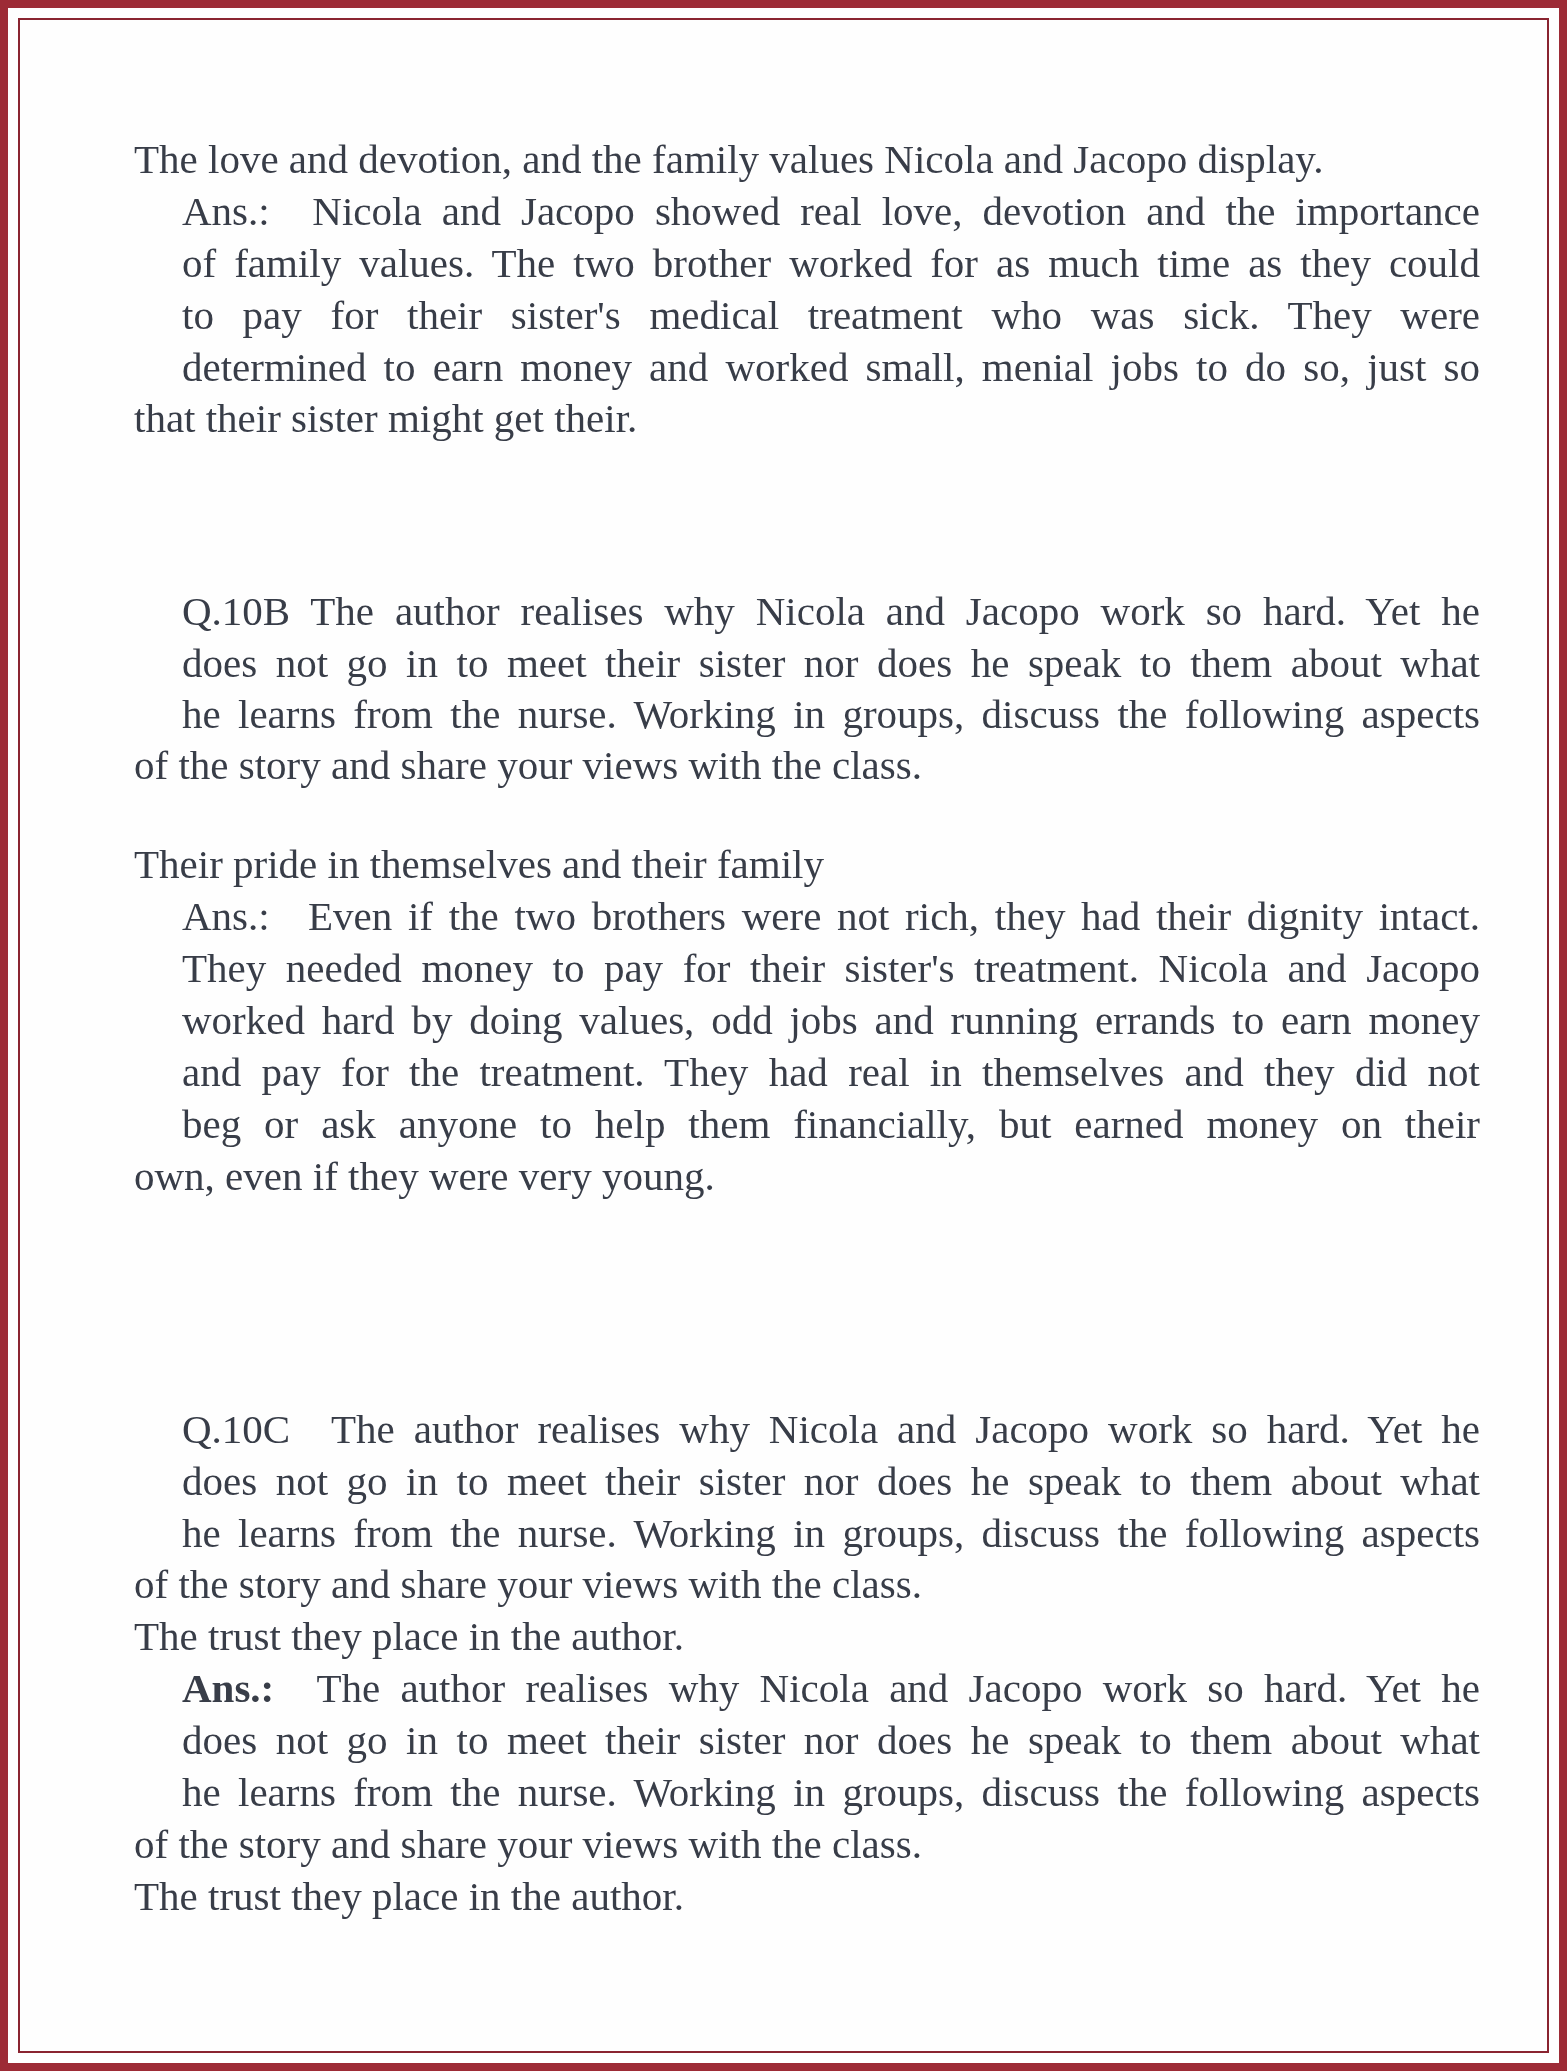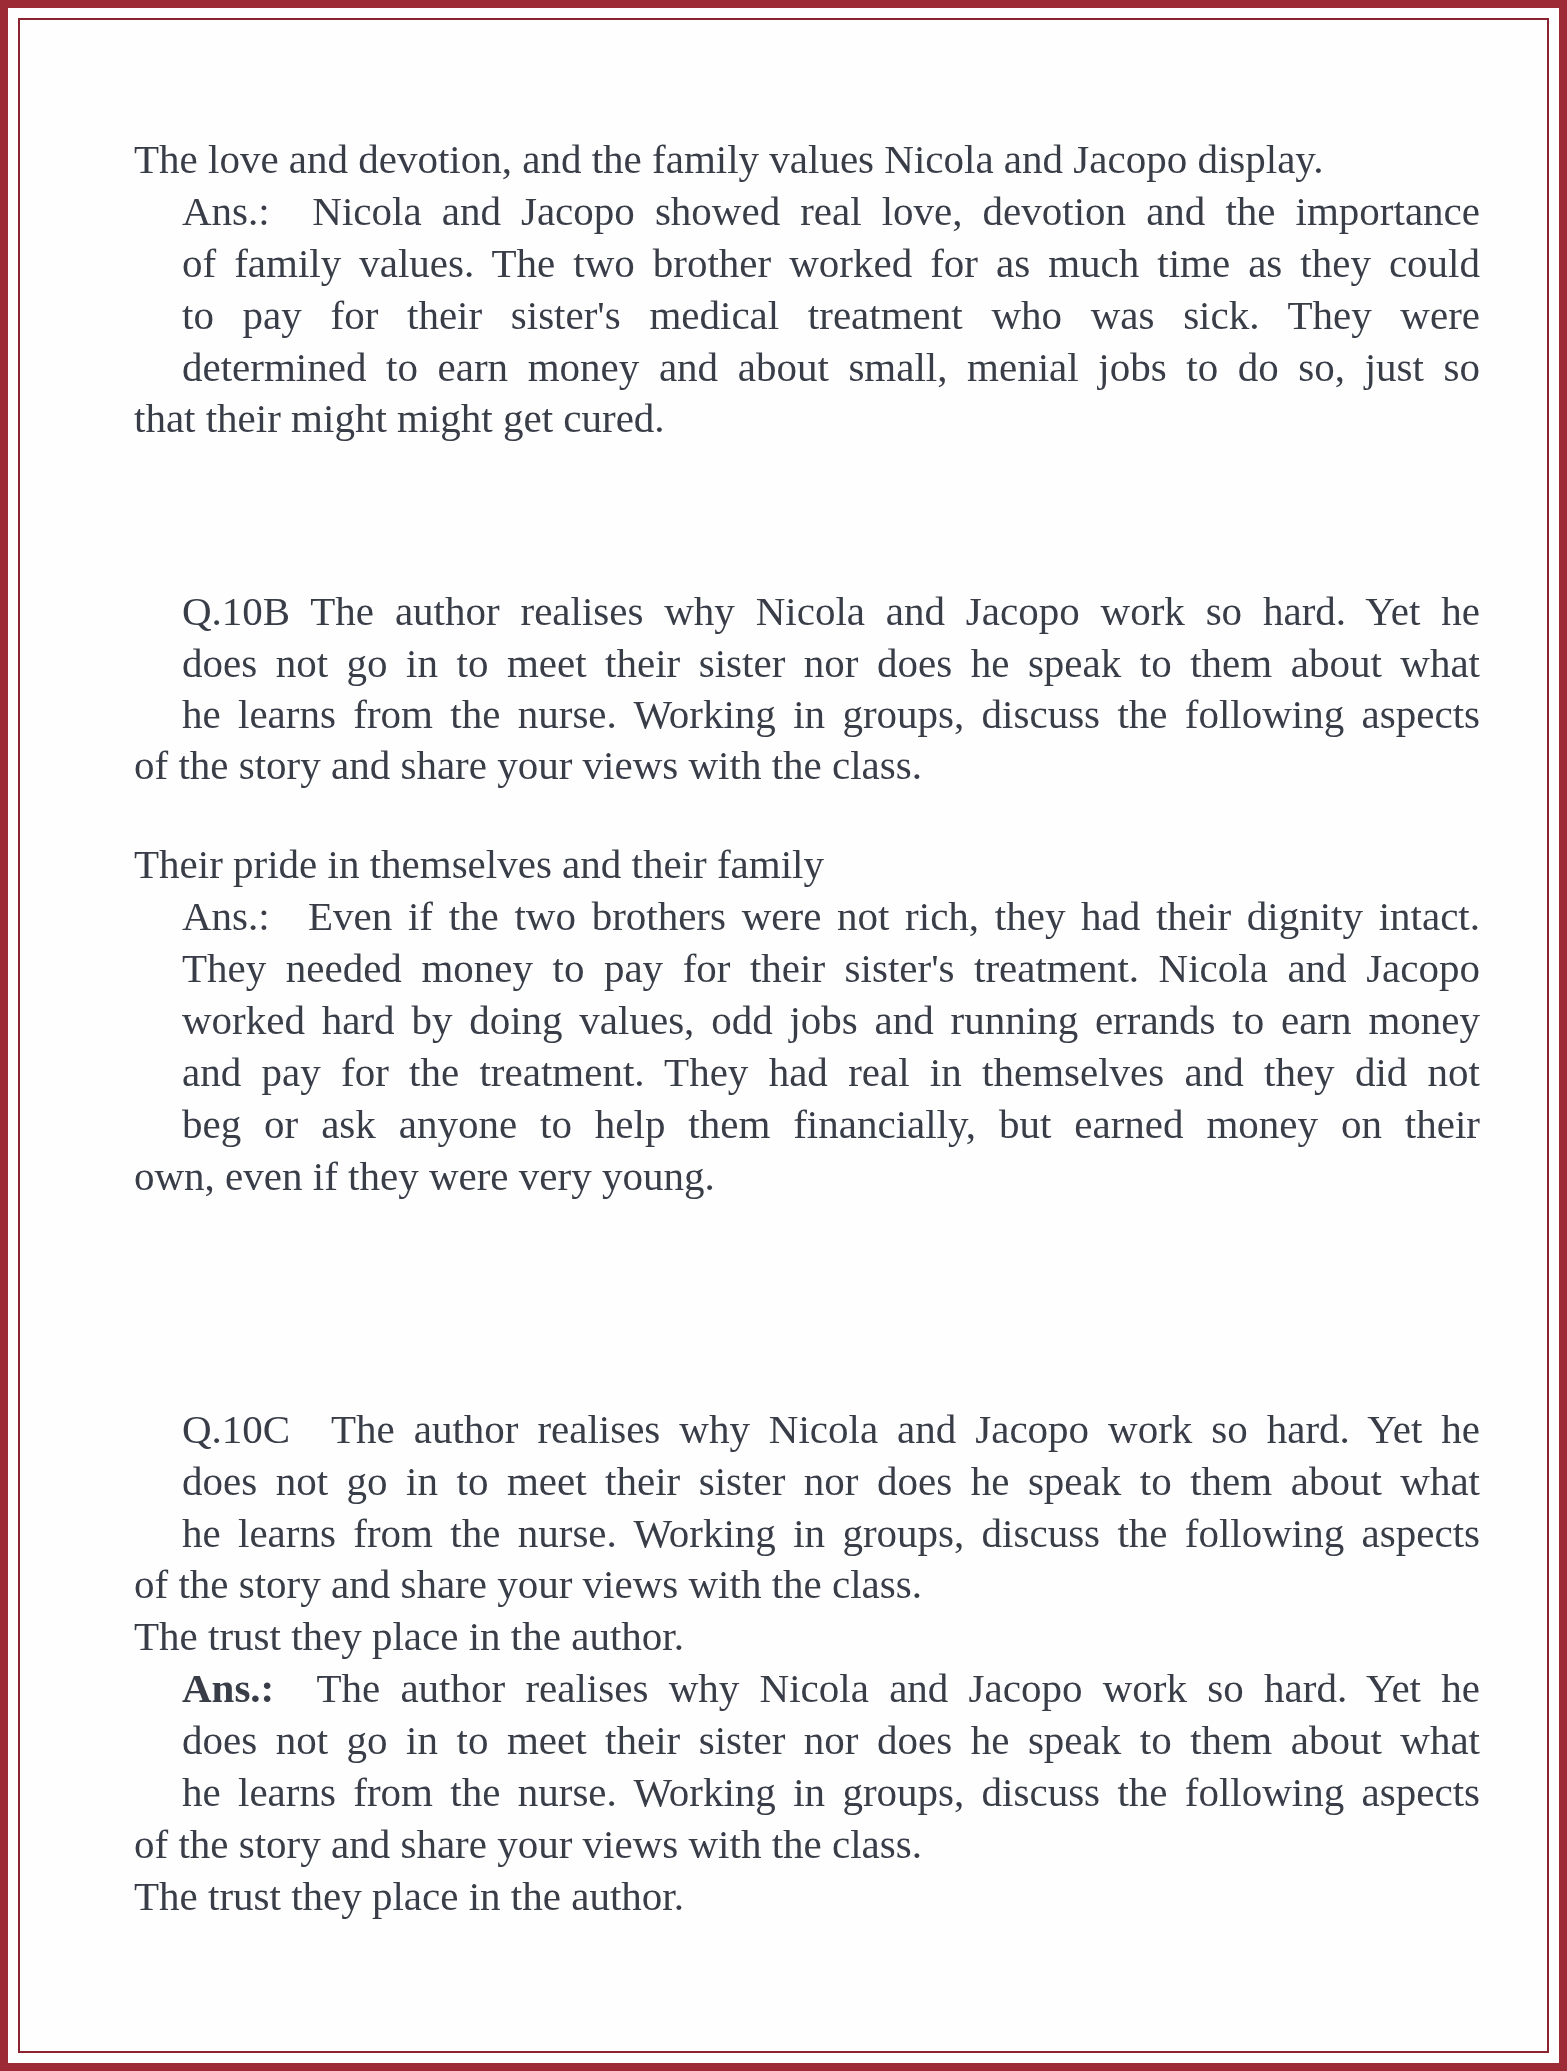--- a/index.html
+++ b/index.html
@@ -39,22 +39,22 @@
   <div class="frame-inner"></div>
 </div>
 
 <div class="page">
 
   <div>
     <div class="line l" style="top:133px">The love and devotion, and the family values Nicola and Jacopo display.</div>
     <div class="line j" style="top:185px"><span>Ans.:</span><span class="gap"></span> <span>Nicola and Jacopo showed real love, devotion and the importance</span></div>
     <div class="line j" style="top:237px">of family values. The two brother worked for as much time as they could</div>
     <div class="line j" style="top:289px">to pay for their sister's medical treatment who was sick. They were</div>
-    <div class="line j" style="top:341px">determined to earn money and about small, menial jobs to do so, just so</div>
-    <div class="line l" style="top:392px">that their might might get cured.</div>
+    <div class="line j" style="top:341px">determined to earn money and worked small, menial jobs to do so, just so</div>
+    <div class="line l" style="top:392px">that their sister might get their.</div>
   </div>
 
   <div>
     <div class="line j" style="top:585px"><span>Q.10B</span> <span>The author realises why Nicola and Jacopo work so hard. Yet he</span></div>
     <div class="line j" style="top:637px">does not go in to meet their sister nor does he speak to them about what</div>
     <div class="line j" style="top:688px">he learns from the nurse. Working in groups, discuss the following aspects</div>
     <div class="line l" style="top:739px">of the story and share your views with the class.</div>
 
     <div class="line l" style="top:838px">Their pride in themselves and their family</div>
     <div class="line j" style="top:890px"><span>Ans.:</span><span class="gap"></span> <span>Even if the two brothers were not rich, they had their dignity intact.</span></div>

